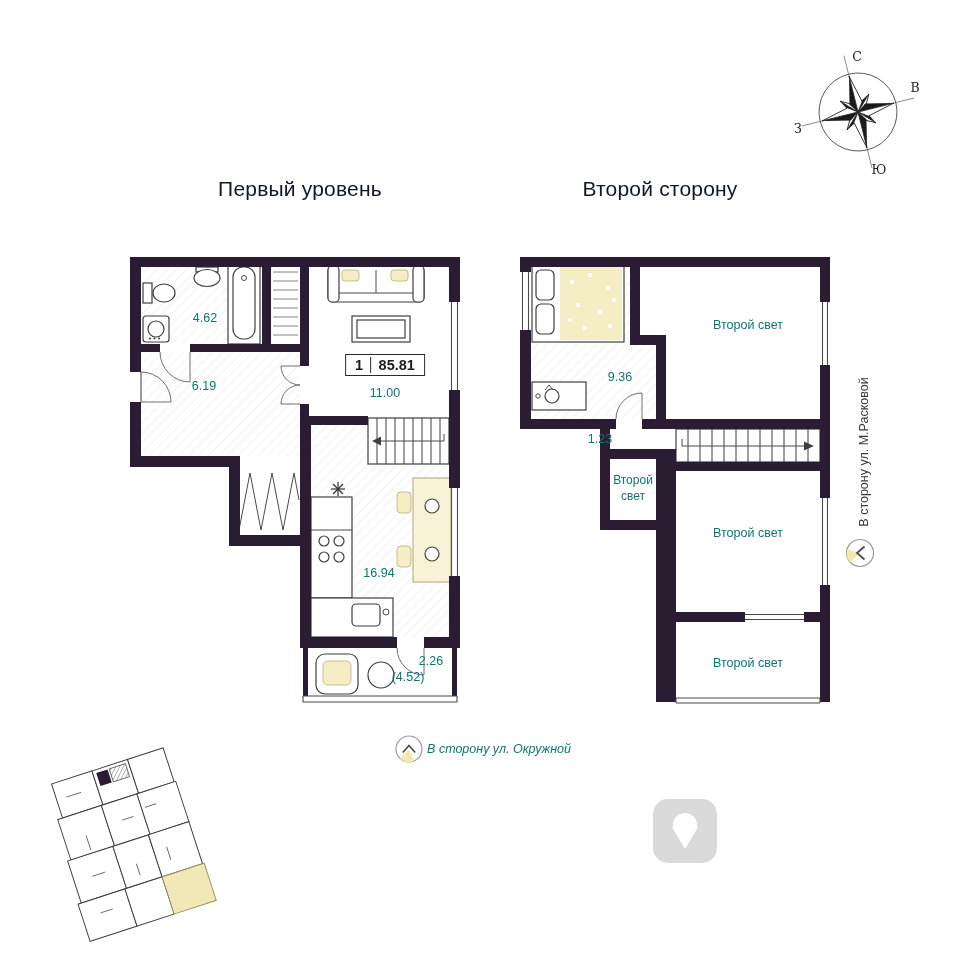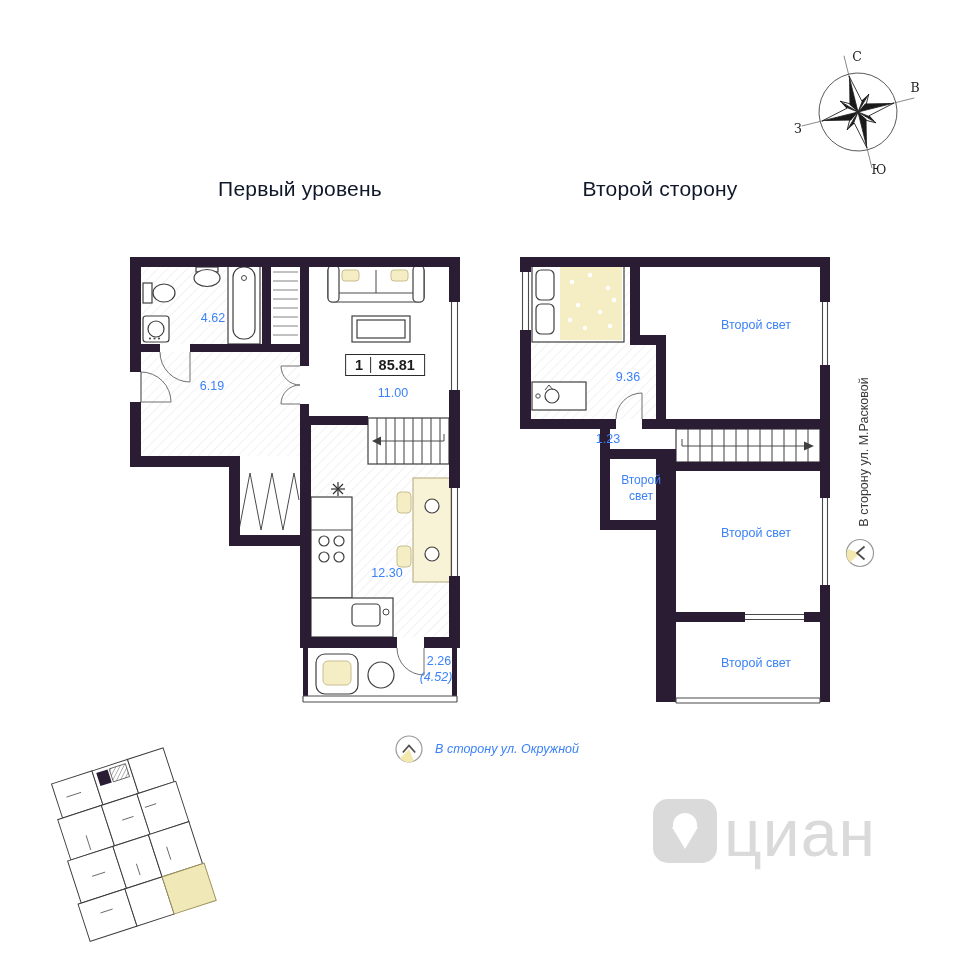--- a/index.html
+++ b/index.html
@@ -12,22 +12,22 @@
   .tl{stroke:#4a4a4a;stroke-width:1;fill:none;}
   .win{stroke:#4a4a4a;stroke-width:1.1;fill:none;}
   .door{stroke:#707070;stroke-width:1;fill:none;}
   .yel{fill:#f5eec5;stroke:#c9bd8f;stroke-width:1;}
   .mmg rect{fill:#ffffff;stroke:#3a3a3a;stroke-width:1.1;}
   .step{stroke:#3f3f3f;stroke-width:1;}
   .shelf{stroke:#777;stroke-width:0.9;}
 
   .title{position:absolute;transform:translateX(-50%);font-size:21px;color:#0f172a;
          font-weight:500;letter-spacing:.2px;white-space:nowrap;}
-  .lbl{position:absolute;transform:translate(-50%,-50%);font-size:12.5px;color:#3b82f6;
-       white-space:nowrap;margin-left:8px;}
+  .lbl{position:absolute;transform:translate(-50%,-50%);font-size:12.5px;color:#0f766e;
+       white-space:nowrap;}
   .two-line{white-space:normal;width:58px;text-align:center;line-height:1.3;font-size:12px;}
   .compassL{position:absolute;transform:translate(-50%,-50%);font-size:12.5px;color:#1d1d1d;
             font-family:"DejaVu Serif",serif;}
   .unit-box{position:absolute;left:385px;top:365px;transform:translate(-50%,-50%);
             display:flex;align-items:center;gap:7px;border:1.6px solid #2a2a2a;background:#fff;
             padding:2px 9px;font-weight:bold;font-size:14.5px;color:#1c1c1c;}
   .unit-box .sep{width:1.4px;height:16px;background:#2a2a2a;}
   .vertical{position:absolute;writing-mode:vertical-rl;transform:translate(-50%,-50%) rotate(180deg);
             font-size:12.5px;color:#3a3a3a;white-space:nowrap;}
   .wm-text{position:absolute;left:724px;top:801px;font-size:66px;line-height:64px;color:#dadada;
@@ -366,29 +366,28 @@
 
 <div class="lbl" style="left:205px;top:318px;">4.62</div>
 <div class="lbl" style="left:204px;top:386px;">6.19</div>
 
 <div class="unit-box">
   <span>1</span>
   <span class="sep"></span>
   <span>85.81</span>
 </div>
 <div class="lbl" style="left:385px;top:393px;">11.00</div>
-<div class="lbl" style="left:379px;top:573px;">12.30</div>
+<div class="lbl" style="left:379px;top:573px;">16.94</div>
 <div class="lbl" style="left:431px;top:661px;">2.26</div>
-<div class="lbl" style="left:428px;top:677px;font-style:italic;">(4.52)</div>
+<div class="lbl" style="left:408px;top:677px;">(4.52)</div>
 
 <div class="lbl" style="left:620px;top:377px;">9.36</div>
 <div class="lbl" style="left:600px;top:439px;">1.23</div>
 <div class="lbl" style="left:748px;top:325px;">Второй свет</div>
 <div class="lbl two-line" style="left:633px;top:489px;">Второй свет</div>
 <div class="lbl" style="left:748px;top:533px;">Второй свет</div>
 <div class="lbl" style="left:748px;top:663px;">Второй свет</div>
 
 <div class="vertical" style="left:864px;top:452px;">В сторону ул. М.Расковой</div>
 <div class="lbl" style="left:499px;top:749px;font-style:italic;">В сторону ул. Окружной</div>
 
-<div class="wm-text">циан</div>
 
 </div>
 
 </body></html>

